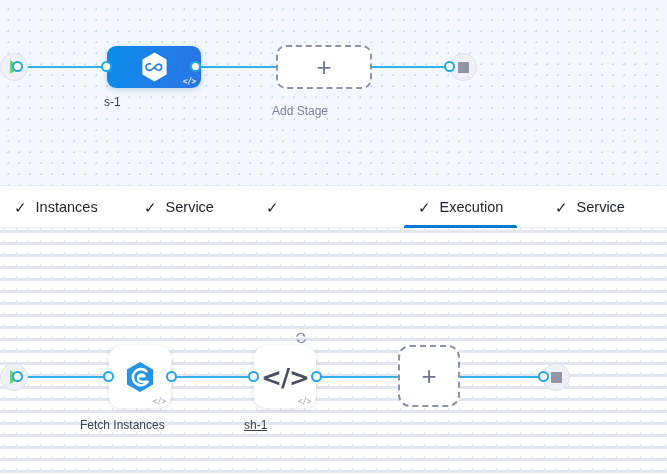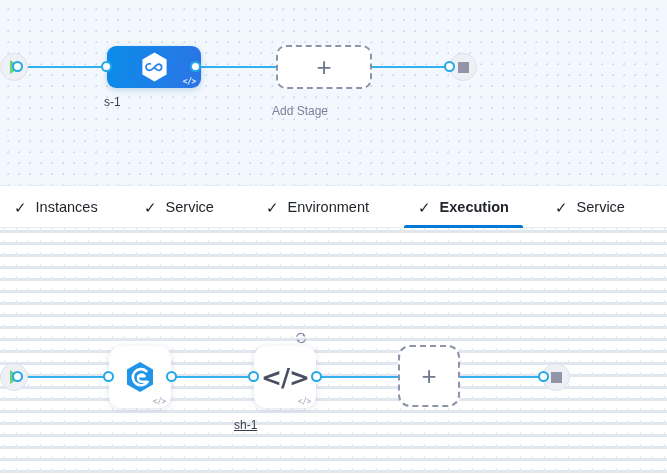--- a/index.html
+++ b/index.html
@@ -53,21 +53,21 @@
     background: #ffffff;
     border-bottom: 1px solid #e7ebf0;
   }
   .tab {
     position: absolute; top: 0; height: 42px;
     display: flex; align-items: center; gap: 9px;
     color: #22272d; font-size: 14.5px; white-space: nowrap;
     cursor: pointer;
   }
   .tab .check { font-size: 15px; line-height: 1; color: #1b1f26; }
-  .tab.active .label { font-weight: bold; }
+  .tab.active .label { font-weight: normal; }
   .tab .under {
     position: absolute; left: 0; right: 0; bottom: 0; height: 3px;
     background: #0278d5; display: none; border-radius: 2px 2px 0 0;
   }
   .tab.active .under { display: block; }
 
   
   .edge {
     position: absolute; height: 2px; background: #31b0ed;
   }
@@ -189,21 +189,20 @@
       <span class="label">Instances</span>
 
     </div>
     <div class="tab" style="left:130px; padding:0 14px;">
       <span class="check">✓</span>
       <span class="label">Service</span>
 
     </div>
     <div class="tab" style="left:252px; padding:0 14px;">
       <span class="check">✓</span>
-      <span class="label">Environment</span>
 
     </div>
     <div class="tab active" style="left:404px; padding:0 14px;">
       <span class="check">✓</span>
       <span class="label">Execution</span>
       <span class="under"></span>
     </div>
     <div class="tab" style="left:541px; padding:0 14px;">
       <span class="check">✓</span>
       <span class="label">Service</span>
@@ -226,34 +225,35 @@
 
     <div class="step-node" style="left:109px; top:118px;">
       <svg width="30" height="32" viewBox="0 0 30 32">
         <path d="M15 1 L28 8.5 L28 23.5 L15 31 L2 23.5 L2 8.5 Z" fill="#2196e8"></path>
         <path d="M21.4 10.2 a8.1 8.1 0 1 0 1.2 10.6 h-6.0 a3.6 3.6 0 1 1 3.0 -5.6 h-6.4" fill="none" stroke="#ffffff" stroke-width="2.6" stroke-linecap="round" stroke-linejoin="round"></path>
       </svg>
       <span class="code-badge dark">&lt;/&gt;</span>
     </div>
     <div class="port" style="left:103px; top:143px;"></div>
     <div class="port" style="left:166px; top:143px;"></div>
+    <div class="node-label" style="left:80px; top:190px; width:120px;">Fetch Instances</div>
 
     <div class="step-node" style="left:254px; top:118px;">
       <span class="codeglyph">&lt;/&gt;</span>
       <svg class="loop-badge" viewBox="0 0 16 16">
         <path d="M3.2 6.2 a4.8 4.8 0 0 1 9.0 -0.6" fill="none" stroke="#8b90a8" stroke-width="1.3" stroke-linecap="round"></path>
         <path d="M12.8 9.8 a4.8 4.8 0 0 1 -9.0 0.6" fill="none" stroke="#8b90a8" stroke-width="1.3" stroke-linecap="round"></path>
         <path d="M11.0 2.6 L12.6 5.8 L9.5 6.0 Z" fill="#8b90a8"></path>
         <path d="M5.0 13.4 L3.4 10.2 L6.5 10.0 Z" fill="#8b90a8"></path>
       </svg>
       <span class="code-badge dark">&lt;/&gt;</span>
     </div>
     <div class="port" style="left:248px; top:143px;"></div>
     <div class="port" style="left:311px; top:143px;"></div>
-    <div class="node-label" style="left:234px; top:190px; width:100px;text-decoration:underline;">sh-1</div>
+    <div class="node-label" style="left:244px; top:190px; width:100px;text-decoration:underline;">sh-1</div>
 
     <div class="dashed square" style="left:398px; top:117px;">
       <span class="plus">+</span>
     </div>
 
     <div class="terminal" style="left:542px; top:135px;">
       <div class="stop-sq"></div>
     </div>
     <div class="port" style="left:538px; top:143px;"></div>
   </div>

